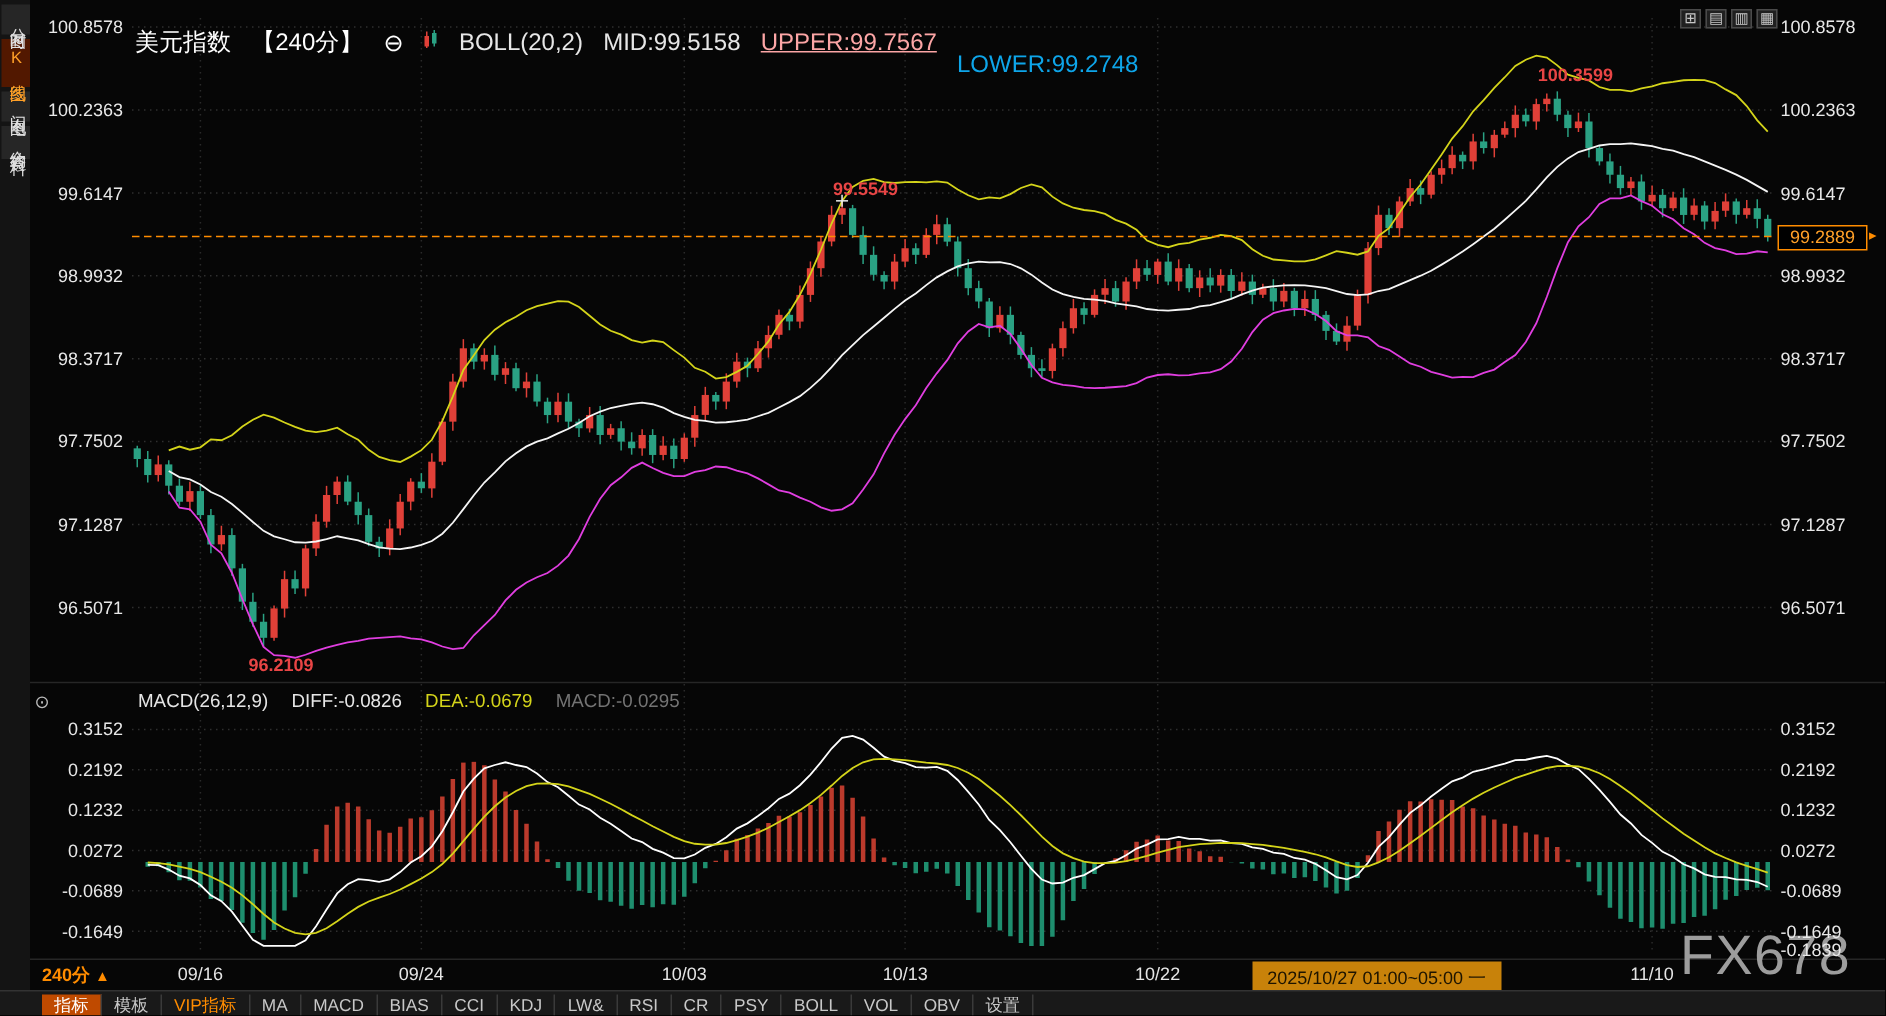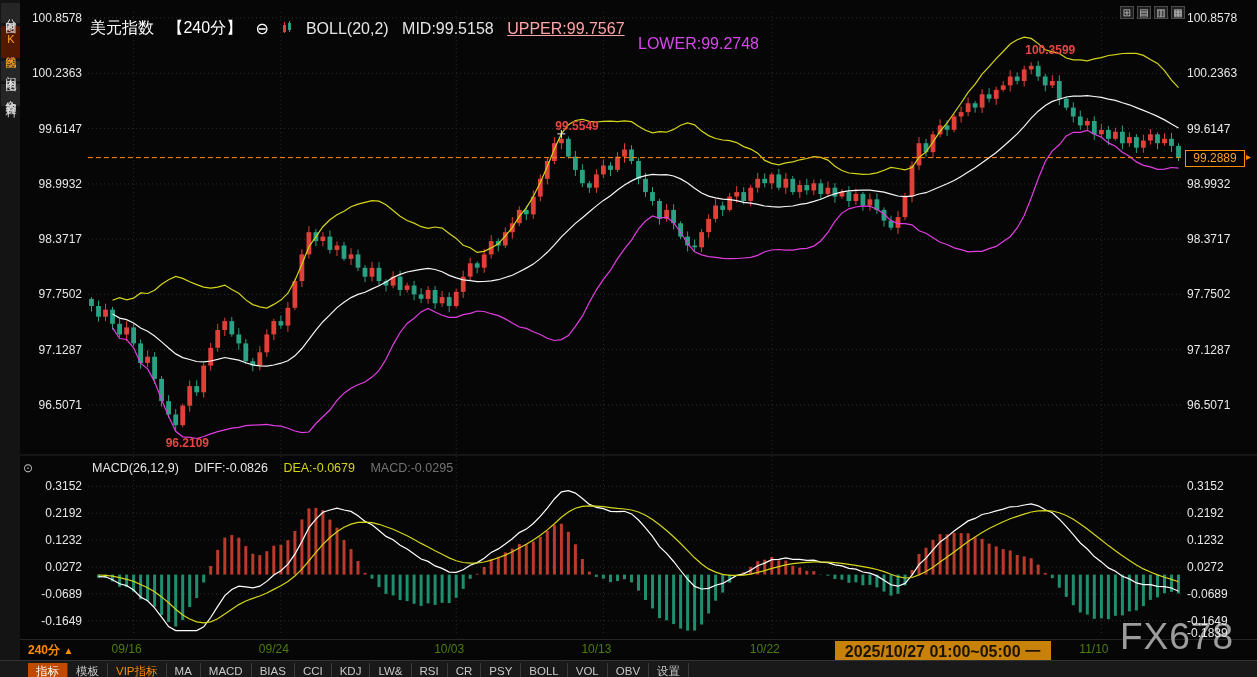--- a/index.html
+++ b/index.html
@@ -10,43 +10,43 @@
   .side-tab{writing-mode:vertical-rl;text-orientation:upright;display:block;font-size:11px;color:#e0e0e0;
     background:#262626;padding:7px 2px;margin:3px 1px;letter-spacing:2px;cursor:pointer;}
   .side-tab.active{color:#ffa028;background:#521800;}
   #indicator-icon{position:absolute;left:23px;top:461px;color:#bbb;font-size:12px;cursor:pointer;z-index:6;}
   
   #header{position:absolute;left:90px;top:4px;white-space:nowrap;z-index:6;}
   .hd{display:inline-block;margin-right:9px;font-size:16px;color:#e6e6e6;vertical-align:middle;}
   .hd.sym{color:#fff;}
   .hd.per,.hd.min{color:#ffffff;}
   .hd.yel{color:#fca5a5;text-decoration:underline;}
-  .hd.mag{color:#d946ef;margin-top:31px;}
+  .hd.mag{color:#0ea5e9;margin-top:31px;}
   #window-icons{position:absolute;left:1120px;top:2px;z-index:6;}
   .wicon{display:inline-block;width:14px;height:13px;margin-right:3px;color:#c8c8c8;font-size:10px;line-height:12px;
     text-align:center;background:#202020;border:1px solid #4a4a4a;box-sizing:border-box;cursor:pointer;}
   
   .tick-l{position:absolute;left:26px;width:56px;text-align:right;font-size:12px;color:#e8e8e8;z-index:4;}
   .tick-r{position:absolute;left:1187px;font-size:12px;color:#e8e8e8;z-index:4;}
   
   #macd-header{position:absolute;left:92px;top:458px;white-space:nowrap;z-index:6;}
   .mh{display:inline-block;margin-right:11px;font-size:12.5px;color:#e6e6e6;}
   .mh.yel{color:#d4d41a;}
   .mh.mag{color:#737373;}
   
   .annotation{position:absolute;font-size:12px;color:#e84545;font-weight:bold;white-space:nowrap;z-index:5;}
   
   #last-price-label{position:absolute;left:1185px;width:58px;height:15px;line-height:15px;text-align:center;
     border:1px solid #ff8c00;background:#000;color:#ffa028;font-size:12px;z-index:7;}
   #last-price-arrow{position:absolute;left:1246px;color:#ff8c00;font-size:10px;z-index:7;}
   
   #date-row{position:absolute;left:0;top:641px;width:1257px;height:17px;z-index:5;}
-  .date-label{position:absolute;top:1px;width:44px;font-size:12px;color:#4d7c0f;}
-  #date-highlight{position:absolute;top:0;background:#c8820a;color:#1d1400;font-size:16px;line-height:16px;
-    padding:3px 10px;white-space:nowrap;font-weight:bold;}
+  .date-label{position:absolute;top:1px;width:44px;text-align:center;font-size:12px;color:#e5e5e5;}
+  #date-highlight{position:absolute;top:0;background:#c8820a;color:#1d1400;font-size:12px;line-height:16px;
+    padding:3px 10px;white-space:nowrap;}
   #period-label{position:absolute;left:28px;top:642px;color:#ff8c00;font-size:12px;font-weight:bold;cursor:pointer;z-index:6;}
   #period-label .arrow{font-size:10px;}
   
   #toolbar{position:absolute;left:0;top:660px;width:1257px;height:17px;background:#191919;border-top:1px solid #333;
     padding-left:28px;box-sizing:border-box;white-space:nowrap;z-index:6;}
   .tb{display:inline-block;font-size:11.5px;color:#c8c8c8;padding:1px 8px;border-right:1px solid #3a3a3a;
     line-height:14px;cursor:pointer;}
   .tb-active{background:#bf4a00;color:#fff;}
   .tb-vip{color:#ff8c00;}
   

